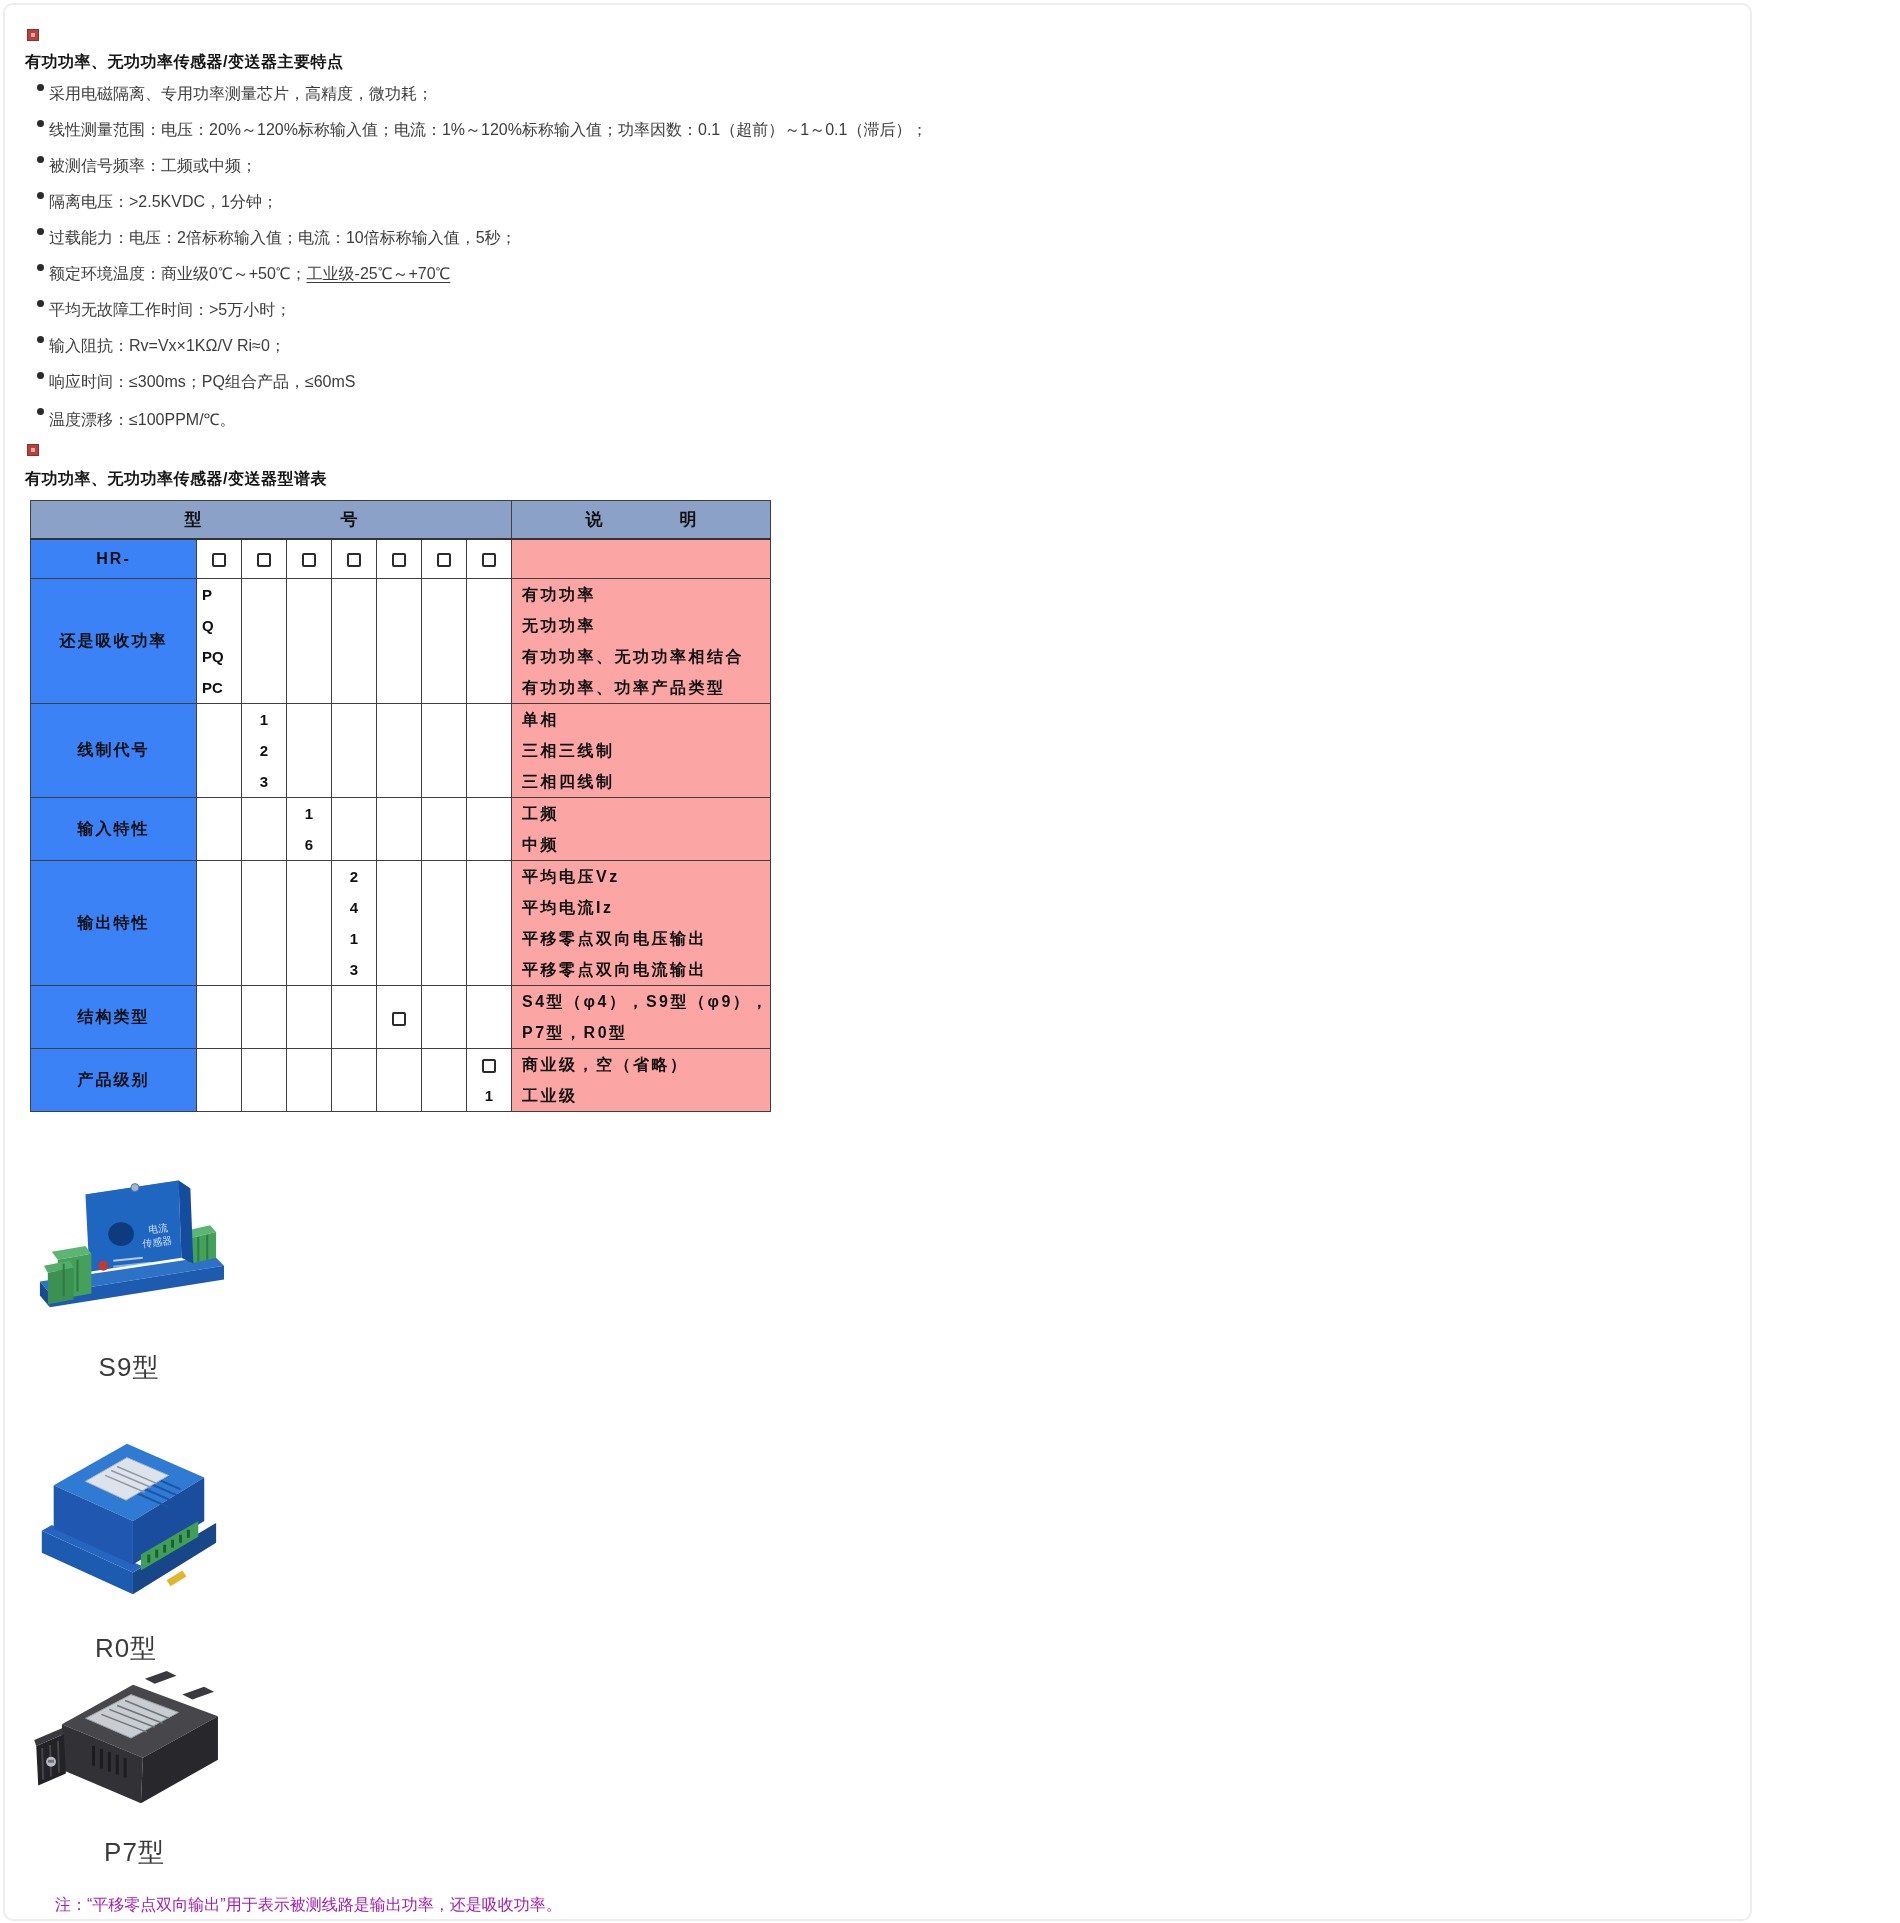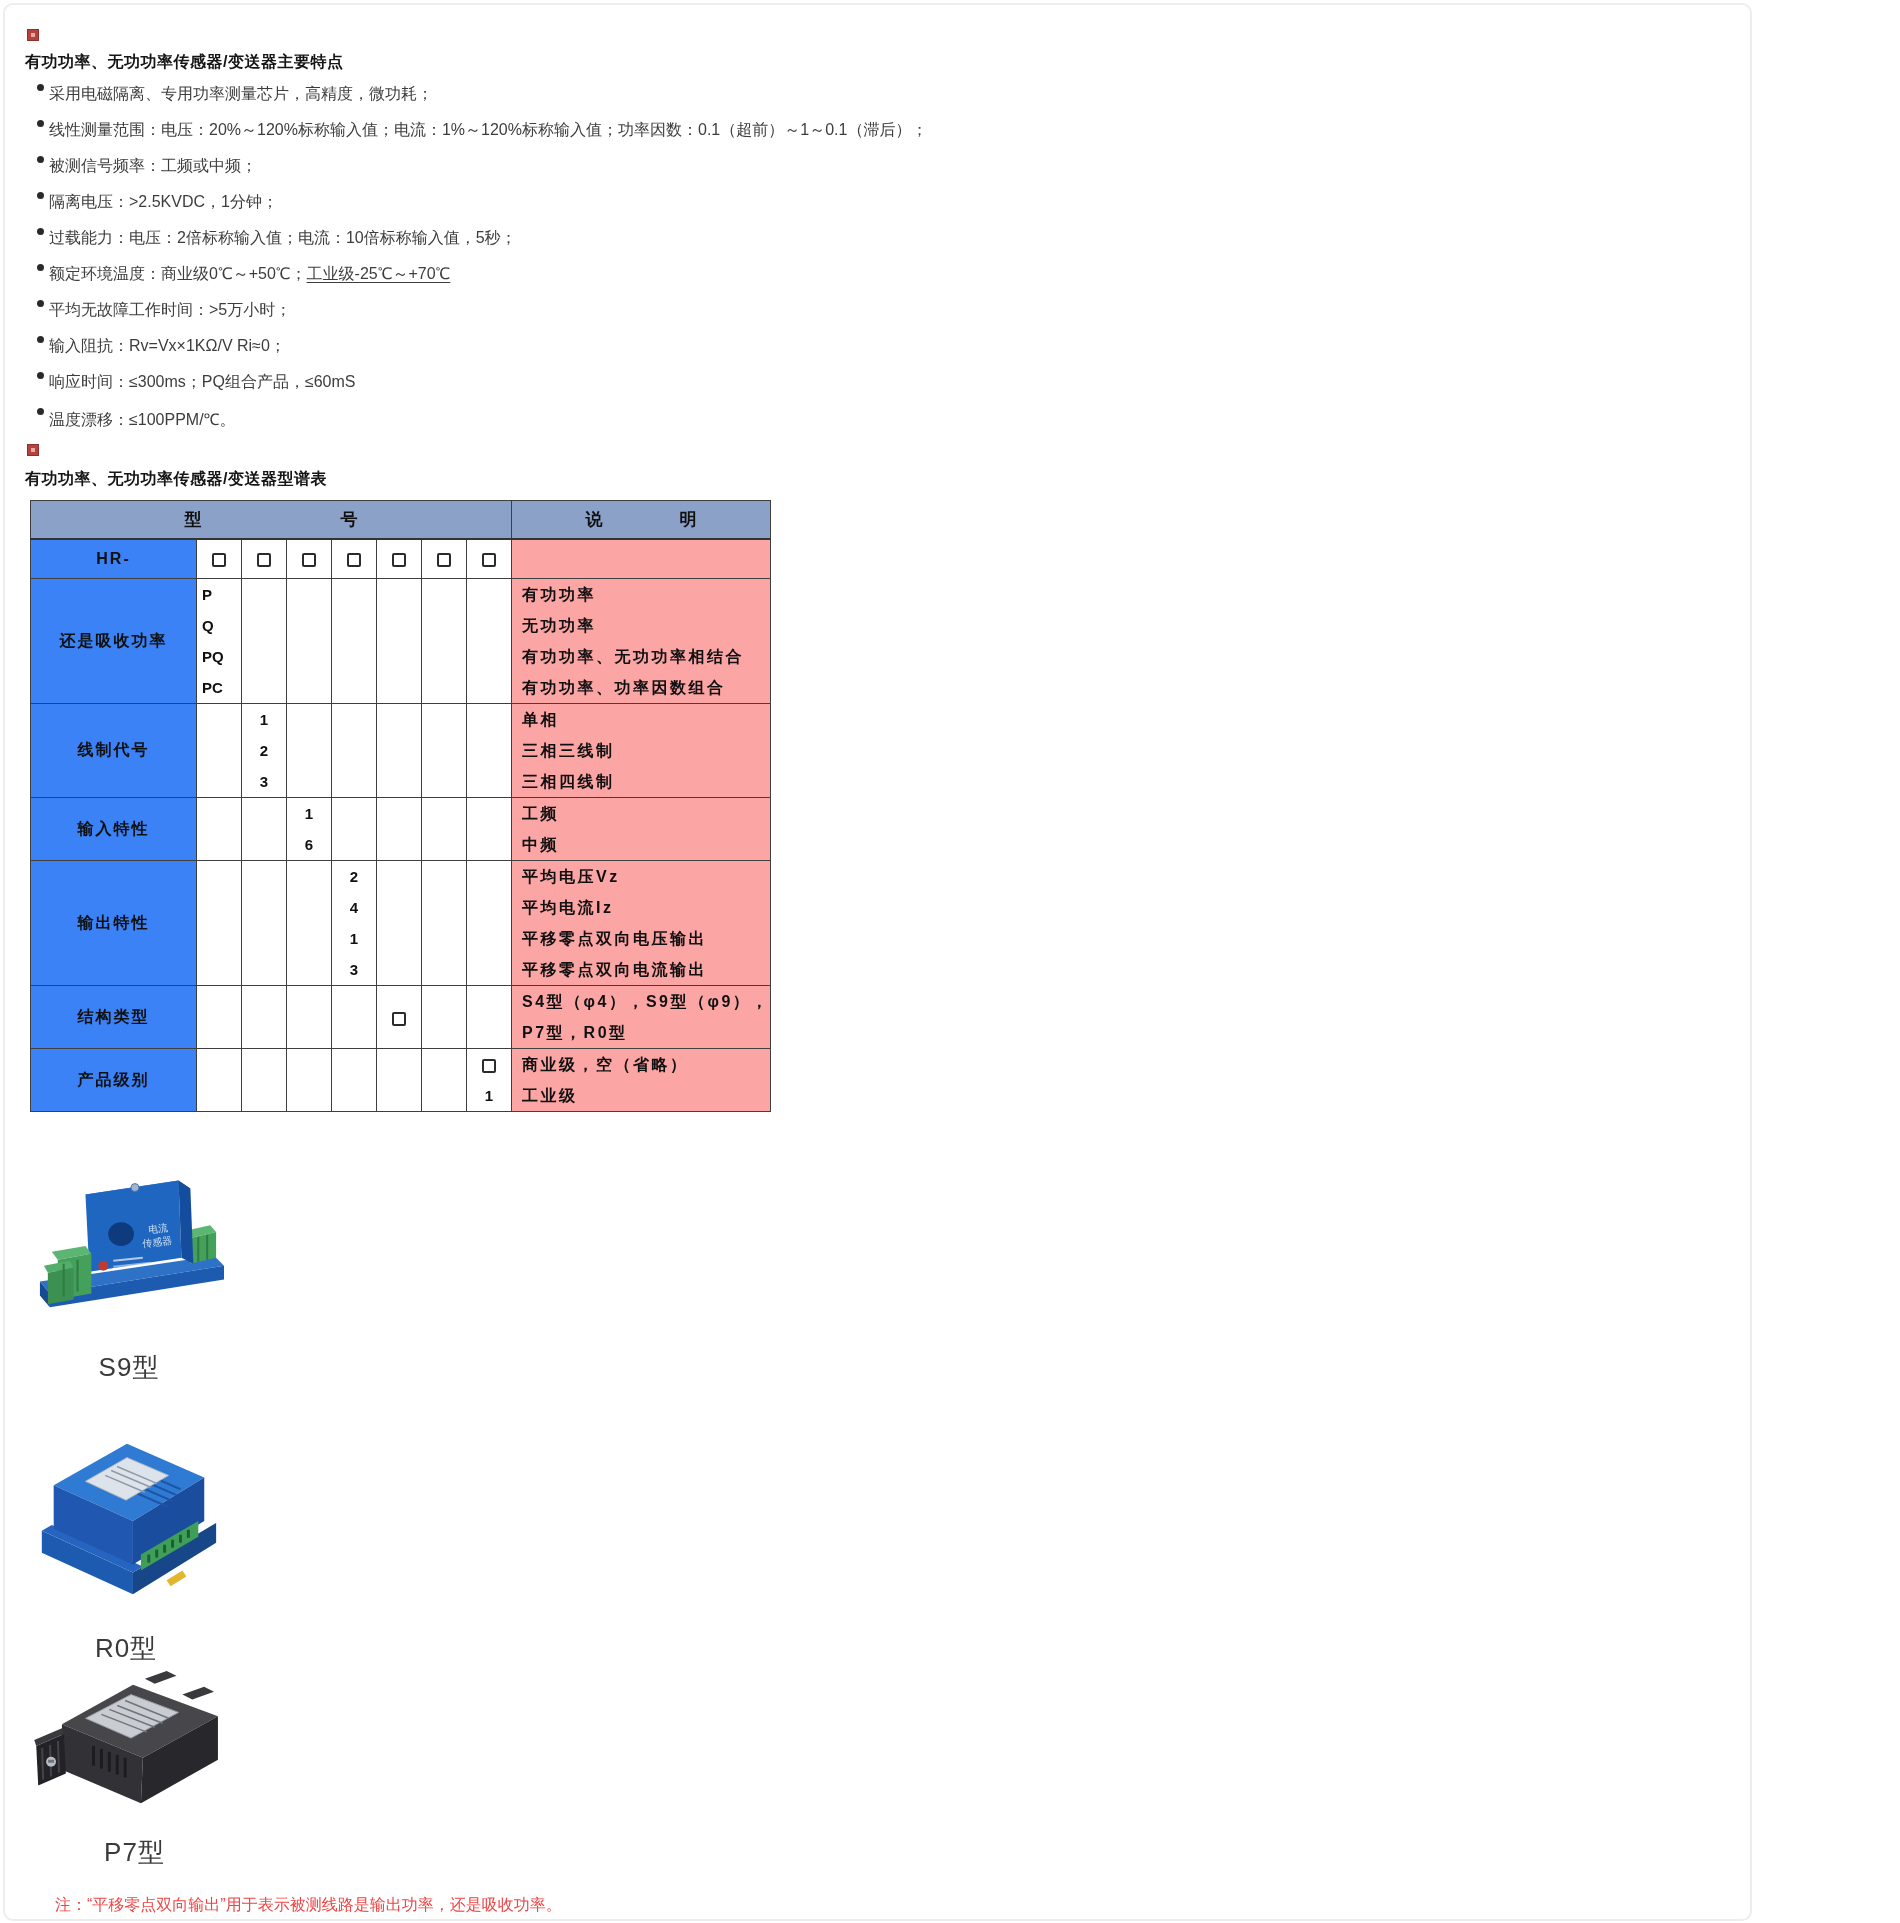--- a/index.html
+++ b/index.html
@@ -33,21 +33,21 @@
   .ln { height:31px; line-height:31px; white-space:nowrap; overflow:visible; }
   tr.hrrow td { height:40px; vertical-align:middle; }
   .cb { display:inline-block; width:14px; height:14px; border:2px solid #2b2b2b; border-radius:2px; background:#fff; vertical-align:middle; }
 
   .product { position:absolute; }
   .product .plabel { display:block; text-align:center; font-size:26px; color:#3a3a3a; letter-spacing:1px; margin-top:10px; }
   .p-s9 { left:30px; top:1143px; width:198px; }
   .p-r0 { left:22px; top:1414px; width:208px; }
   .p-p7 { left:28px; top:1663px; width:213px; }
 
-  .note { position:absolute; left:55px; top:1895px; font-size:16px; color:#ef4444; white-space:nowrap; }
+  .note { position:absolute; left:55px; top:1895px; font-size:16px; color:#a21caf; white-space:nowrap; }
 </style>
 </head>
 <body>
 
 <div class="page">
   <div class="frame"></div>
 
   <span class="orn" style="left:27px; top:29px;"></span>
   <div class="heading" style="top:52px;">有功功率、无功功率传感器/变送器主要特点</div>
 
@@ -147,21 +147,21 @@
           <td class="digit"></td>
           <td class="digit"></td>
           <td class="digit"></td>
           <td class="digit"></td>
           <td class="digit"></td>
           <td class="digit"></td>
           <td class="descc">
             <div class="ln">有功功率</div>
             <div class="ln">无功功率</div>
             <div class="ln">有功功率、无功功率相结合</div>
-            <div class="ln">有功功率、功率因数组合</div>
+            <div class="ln">有功功率、功率产品类型</div>
           </td>
         </tr>
         <tr>
           <td class="lbl">线制代号</td>
           <td class="digit"></td>
           <td class="digit">
             <div class="ln">1</div>
             <div class="ln">2</div>
             <div class="ln">3</div>
           </td>

